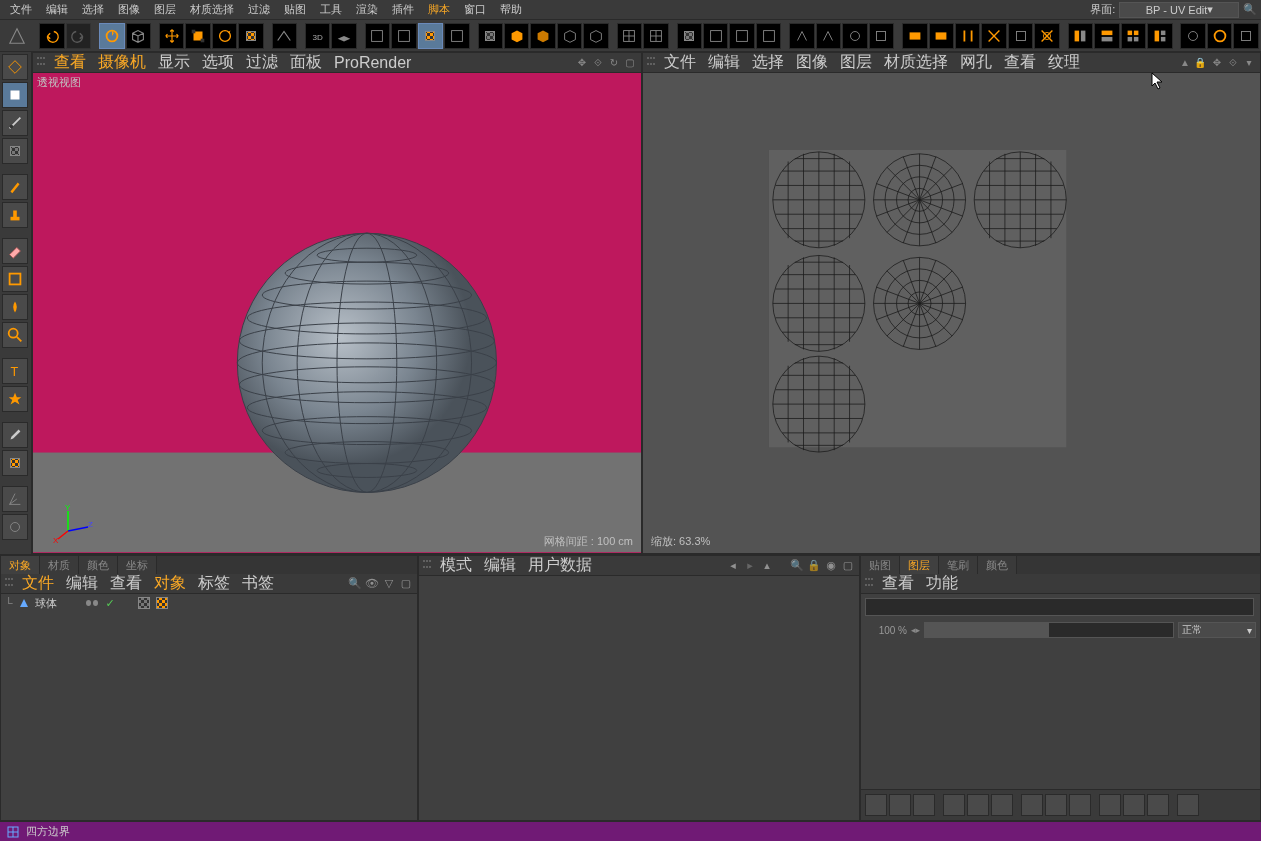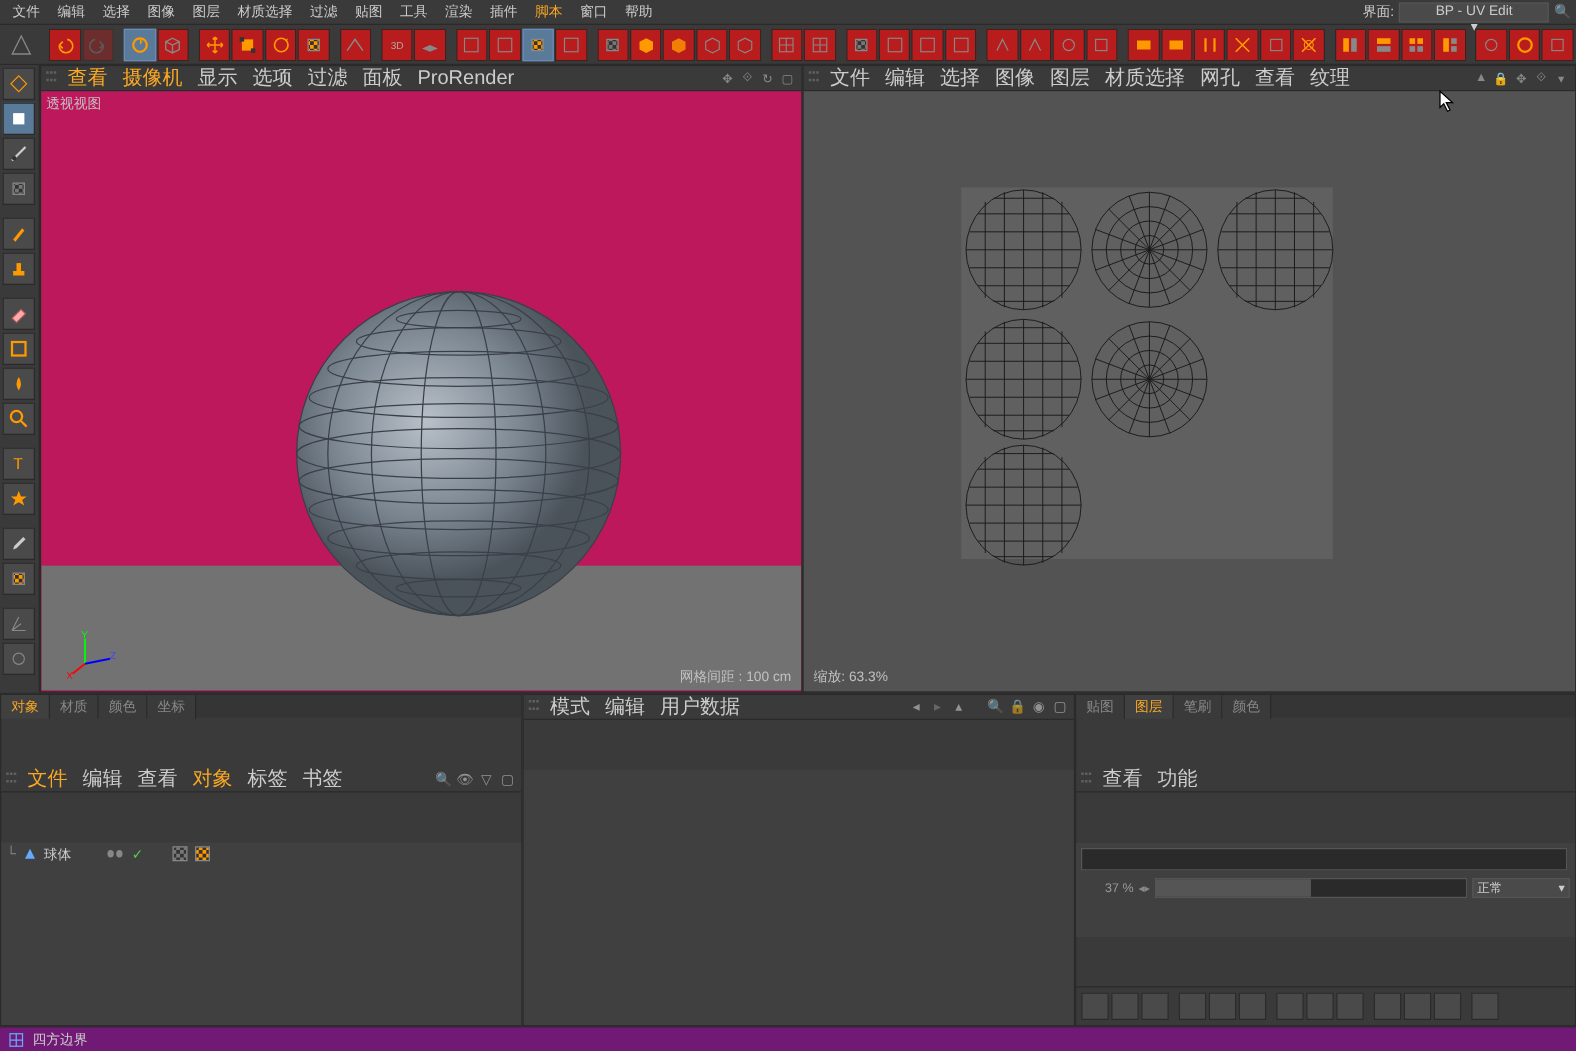--- a/index.html
+++ b/index.html
@@ -1,23 +1,23 @@
 <!DOCTYPE html>
 <html><head>
 <meta charset="utf-8">
 <style>
 * { margin: 0; padding: 0; box-sizing: border-box; font-family: "Microsoft YaHei", Arial, sans-serif; }
 body { background: #3a3a3a; color: #ccc; font-size: 11px; width: 1261px; height: 841px; overflow: hidden; position: relative; }
 .menubar { height: 20px; background: #3a3a3a; display: flex; align-items: center; padding: 0 4px; gap: 2px; border-bottom: 1px solid #2a2a2a;}
 .menu-item { padding: 2px 6px; cursor: pointer; color: #ccc; }
 .menu-item.hl { color: #f9a825; }
 .layout-right { margin-left: auto; display: flex; align-items: center; gap:4px;}
-.layout-select { background:#4a4a4a; color:#ccc; border:1px solid #555; width:120px; height:16px; font-size:11px; padding:0 4px; display:flex; align-items:center; justify-content:flex-start;flex-direction:column;}
+.layout-select { background:#4a4a4a; color:#ccc; border:1px solid #555; width:120px; height:16px; font-size:11px; padding:0 4px; display:flex; align-items:center; justify-content:center;}
 .toolbar { height: 32px; background: #3a3a3a; display:flex; align-items:center; padding:0 2px; border-bottom:1px solid #2a2a2a; gap:1px;}
-.tb-btn { width:26px; height:26px; background:#b91c1c; border:1px solid #2a2a2a; display:flex; align-items:center; justify-content:center; cursor:pointer; position:relative;}
+.tb-btn { width:26px; height:26px; background:#000000; border:1px solid #2a2a2a; display:flex; align-items:center; justify-content:center; cursor:pointer; position:relative;}
 .tb-btn.active { background:#5a7a9a; border-color:#6a8aba;}
 .tb-sep { width:6px; }
 .tb-btn svg { width:18px; height:18px; }
 
 .main-area { display:flex; height:502px; }
 .left-tools { width:32px; background:#3a3a3a; border-right:1px solid #2a2a2a; display:flex; flex-direction:column; gap:2px; padding:2px;}
 .lt-btn { width:26px; height:26px; background:#4a4a4a; border:1px solid #2a2a2a; cursor:pointer; display:flex; align-items:center; justify-content:center;}
 .lt-btn.active { background:#5a7a9a;}
 .lt-sep { height:6px; }
 
@@ -29,21 +29,21 @@
 .vp-controls { margin-left:auto; display:flex; gap:2px;}
 .vp-ctrl { width:14px; height:14px; cursor:pointer; color:#888; font-size:10px; display:flex; align-items:center; justify-content:center;}
 .vp-canvas { flex:1; background:#be185d; position:relative; overflow:hidden;}
 .vp-canvas.dark { background:#535353;padding-left:32px;}
 .vp-label { position:absolute; top:2px; left:4px; color:#c0c0c0; font-size:11px;}
 .vp-grid-info { position:absolute; bottom:4px; right:8px; color:#c0c0c0; font-size:11px;}
 .vp-zoom { position:absolute; bottom:4px; left:8px; color:#c0c0c0; font-size:11px;}
 .axis-gizmo { position:absolute; bottom:10px; left:20px; width:40px; height:40px;}
 
 .bottom-area { display:flex; height:267px; border-top:1px solid #2a2a2a;}
-.panel { background:#3a3a3a; border:1px solid #2a2a2a; display:flex; flex-direction:column;gap:40px;}
+.panel { background:#3a3a3a; border:1px solid #2a2a2a; display:flex; flex-direction:column;}
 .panel-tabs { height:18px; background:#353535; display:flex; align-items:center;}
 .tab { padding:2px 8px; background:#3a3a3a; border-right:1px solid #2a2a2a; cursor:pointer; color:#888; font-size:11px;}
 .tab.active { color:#f9a825; background:#404040;}
 .panel-menubar { height:20px; background:#3a3a3a; display:flex; align-items:center; padding:0 4px; gap:2px; border-bottom:1px solid #2a2a2a;}
 .panel-body { flex:1; background:#404040; overflow:auto;}
 
 .obj-row { display:flex; align-items:center; height:18px; padding:0 4px; gap:4px; color:#ccc; font-size:11px;}
 .obj-icon { width:14px; height:14px; display:inline-flex; align-items:center; justify-content:center;}
 
 .layer-input { width: calc(100% - 10px); margin:4px; background:#2a2a2a; border:1px solid #555; color:#ccc; height:18px; padding:0 4px;}
@@ -669,21 +669,21 @@
           <span></span>
           <span></span>
           <span></span>
         </span>
       <span class="vp-menu-item">查看</span>
       <span class="vp-menu-item">功能</span>
     </div>
     <div class="panel-body">
       <input class="layer-input" type="text" value="" style="">
       <div class="layer-row">
-        <span class="layer-pct">37 % </span>
+        <span class="layer-pct">100 % </span>
         <span style="color:#888;font-size:9px;cursor:pointer;">◂▸</span>
         <div class="layer-slider">
             <div class="layer-slider-fill"></div>
           </div>
         <div class="layer-mode">
             <span>正常</span>
             <span>▾</span>
           </div>
       </div>
       <div style="flex:1;min-height:140px;"></div>

